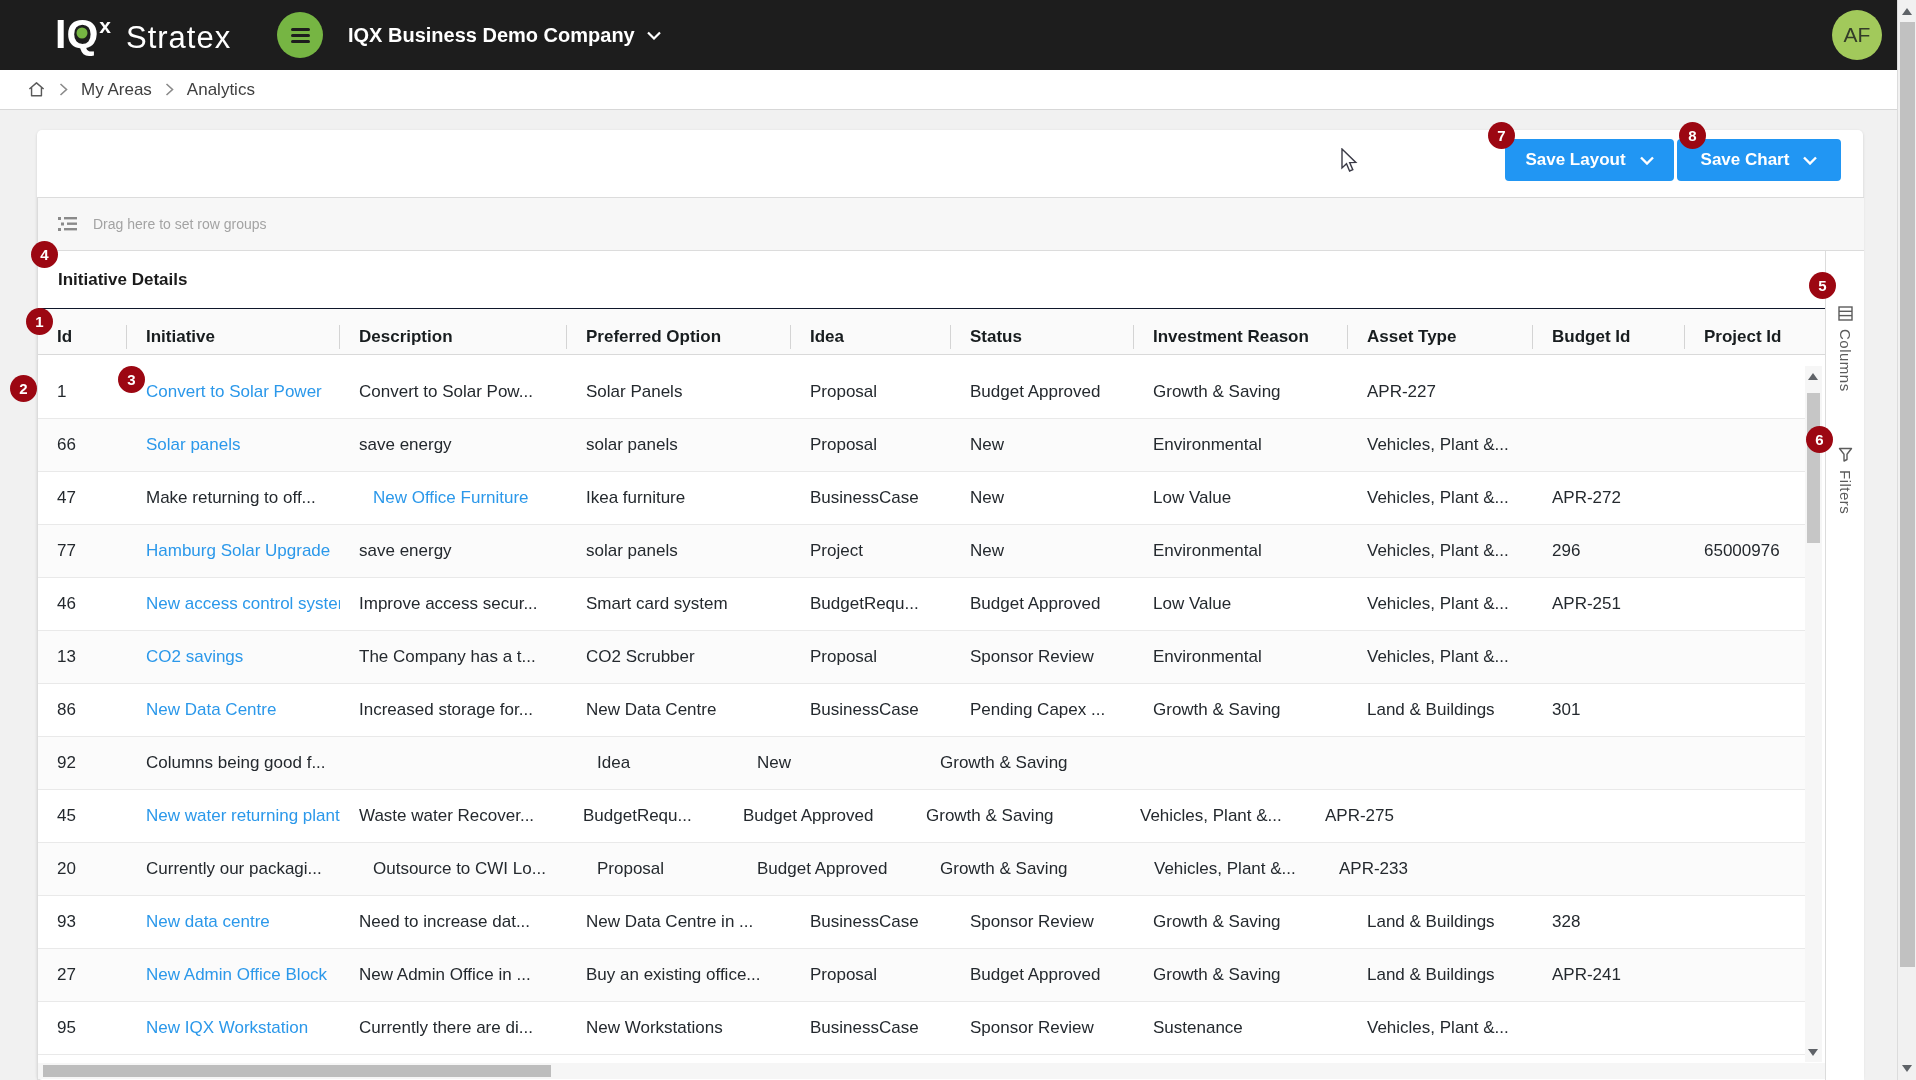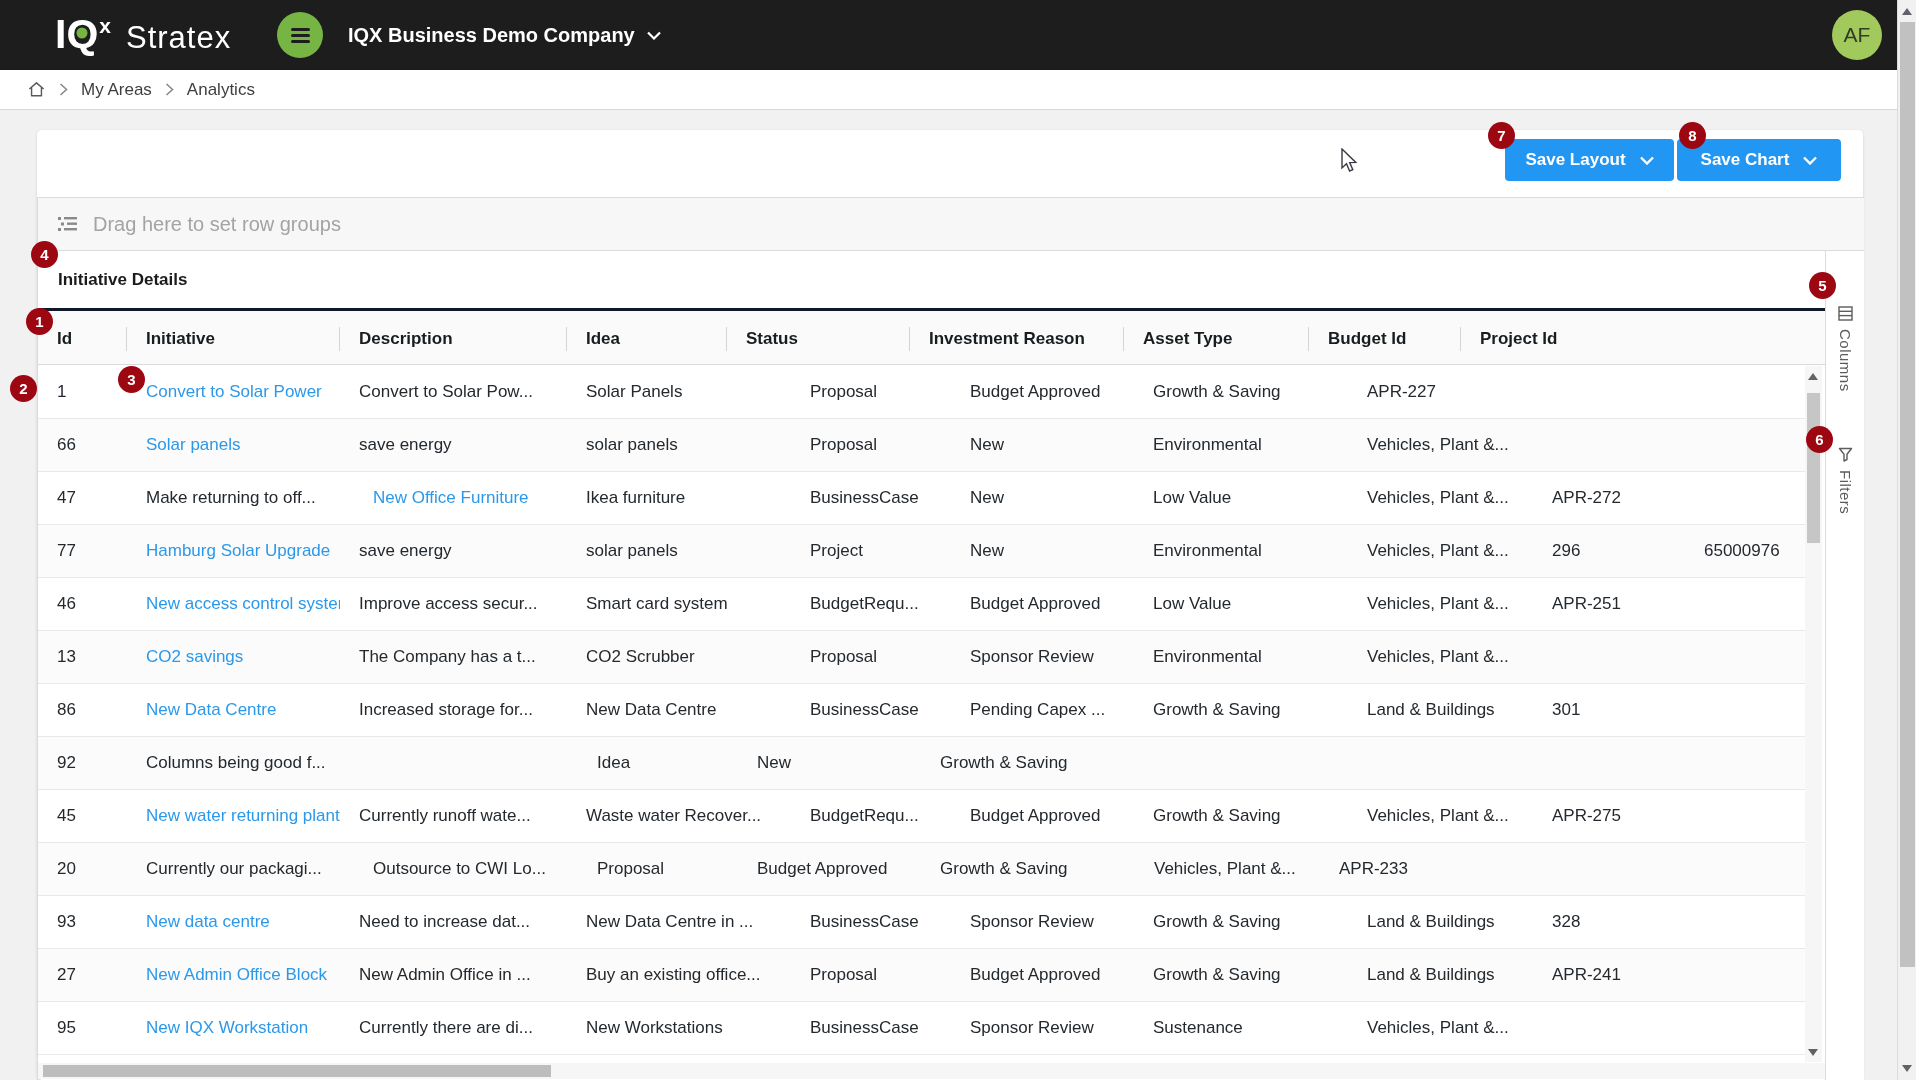--- a/index.html
+++ b/index.html
@@ -56,28 +56,28 @@
   .btn-save-chart  { left:1640px; width:164px; }
 
   
   .grid-wrap { position:absolute; left:0; top:67px; width:1826px; height:883px;
                border-left:1px solid #dcdcdc; border-right:1px solid #dcdcdc; }
   .dragbar {
     position:absolute; left:0; top:0; width:1826px; height:54px; background:#f7f7f7;
     border-top:1px solid #dcdcdc; border-bottom:1px solid #dcdcdc;
     display:flex; align-items:center; padding-left:20px; gap:16px;
   }
-  .dragbar-text { font-size:20px; color:#a3a3a3; }
+  .dragbar-text { font-size:14px; color:#a3a3a3; }
   .titlebar { position:absolute; left:0; top:54px; width:1787px; height:57px; background:#fff;
               display:flex; align-items:center; padding-left:20px; }
   .titlebar span { font-size:17px; font-weight:700; color:#1b1b1b; }
 
   .headerrow {
-    position:absolute; left:0; top:111px; width:1787px; height:57px; background:#fafafa;
-    border-top:3px solid #0f172a; border-bottom:1px solid #d9d9d9; display:flex;
+    position:absolute; left:0; top:111px; width:1787px; height:47px; background:#fafafa;
+    border-top:1px solid #0f172a; border-bottom:1px solid #d9d9d9; display:flex;
   }
   .hcell { position:relative; padding-left:19px; font-size:17px; font-weight:700; color:#181d1f;
            line-height:55px; white-space:nowrap; overflow:hidden; flex-shrink:0; cursor:pointer; }
   .hcell::after { content:''; position:absolute; right:0; top:16px; height:24px; width:1px; background:#d4d4d4; }
   .hcell:last-child::after { display:none; }
 
   .tbody { position:absolute; left:0; top:169px; width:1767px; height:689px; overflow:hidden; background:#fff; }
   .trow { display:flex; height:53px; border-bottom:1px solid #e9e9e9; background:#fff; }
   .trow.alt { background:#fbfbfb; }
   .tcell { padding-left:19px; font-size:17px; color:#24292e; line-height:52px;
@@ -185,20 +185,21 @@
     </div>
 
     <div class="titlebar">
       <span>Initiative Details</span>
     </div>
 
     <div class="headerrow">
         <div class="hcell" style="width: 89px;">Id</div>
         <div class="hcell" style="width: 213px;">Initiative</div>
         <div class="hcell" style="width: 227px;">Description</div>
+        <div class="hcell" style="width: 224px;">Preferred Option</div>
         <div class="hcell" style="width: 160px;">Idea</div>
         <div class="hcell" style="width: 183px;">Status</div>
         <div class="hcell" style="width: 214px;">Investment Reason</div>
         <div class="hcell" style="width: 185px;">Asset Type</div>
         <div class="hcell" style="width: 152px;">Budget Id</div>
         <div class="hcell" style="width: 120px;">Project Id</div>
       </div>
 
     <div class="tbody">
         <div class="trow">
@@ -291,21 +292,20 @@
           <div class="tcell" style="width: 160px;">Idea</div>
           <div class="tcell" style="width: 183px;">New</div>
           <div class="tcell" style="width: 214px;">Growth &amp; Saving</div>
           <div class="tcell" style="width: 185px;"></div>
           <div class="tcell" style="width: 152px;"></div>
           <div class="tcell" style="width: 120px;"></div>
         </div>
         <div class="trow">
           <div class="tcell" style="width: 89px;">45</div>
           <div class="tcell link" style="width: 213px;">New water returning plant</div>
-          <div class="tcell" style="width: 227px;">Currently runoff wate...</div>
           <div class="tcell" style="width: 224px;">Waste water Recover...</div>
           <div class="tcell" style="width: 160px;">BudgetRequ...</div>
           <div class="tcell" style="width: 183px;">Budget Approved</div>
           <div class="tcell" style="width: 214px;">Growth &amp; Saving</div>
           <div class="tcell" style="width: 185px;">Vehicles, Plant &amp;...</div>
           <div class="tcell" style="width: 152px;">APR-275</div>
           <div class="tcell" style="width: 120px;"></div>
         </div>
         <div class="trow alt">
           <div class="tcell" style="width: 89px;">20</div>

